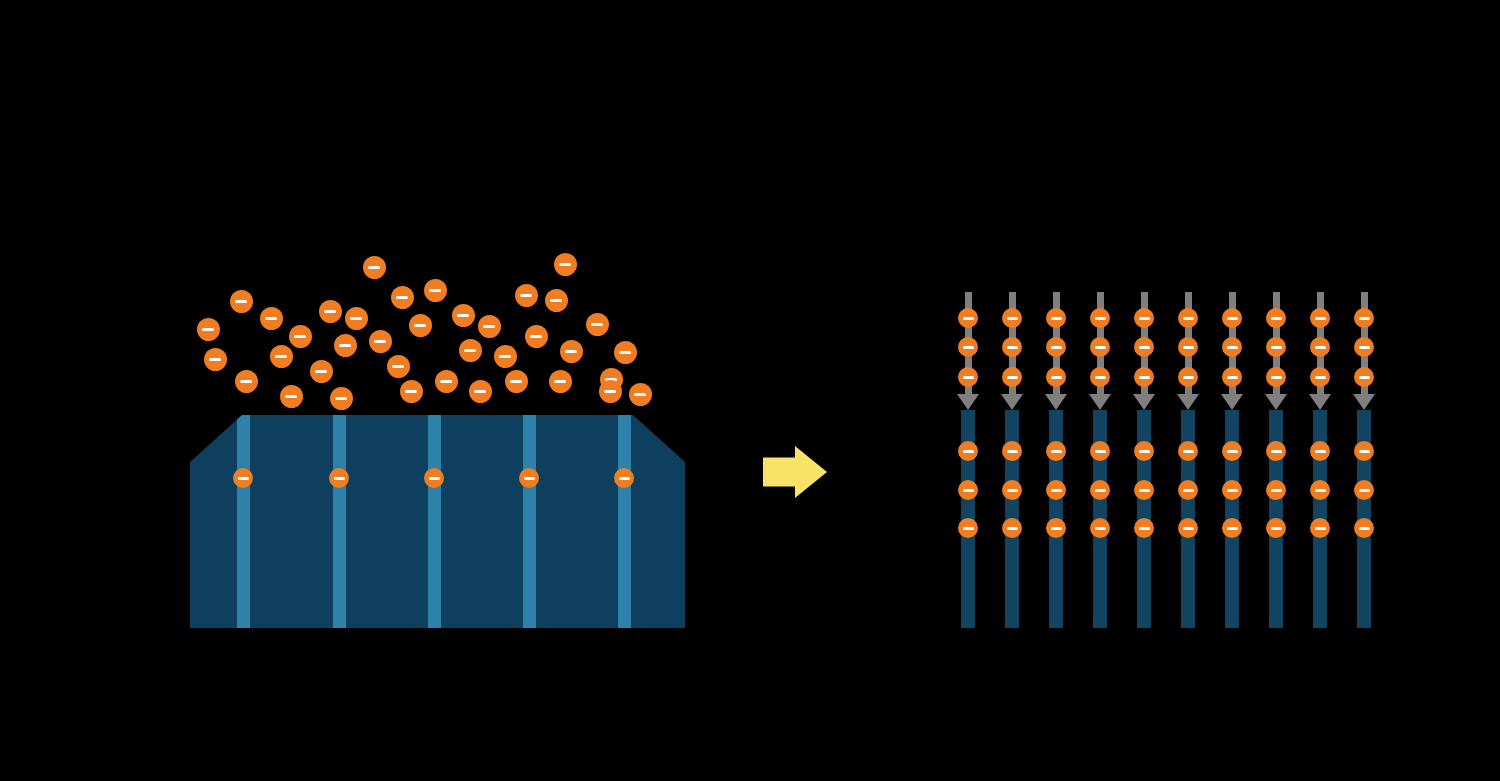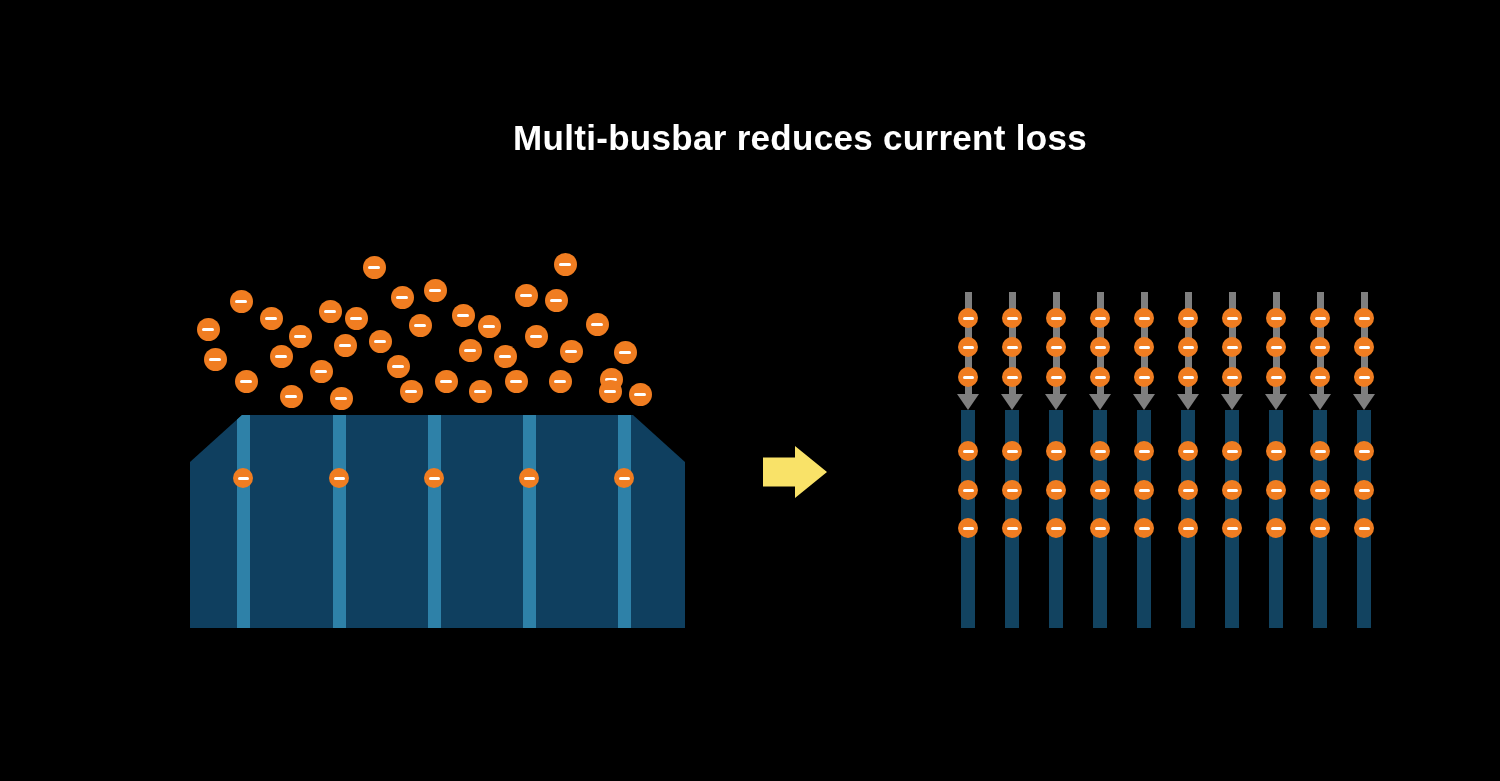--- a/index.html
+++ b/index.html
@@ -71,21 +71,20 @@
   #transform-arrow {
     position: absolute;
     background: var(--transform-arrow, #f9e268);
     clip-path: polygon(0 22%, 50% 22%, 50% 0, 100% 50%, 50% 100%, 50% 78%, 0 78%);
   }
 </style>
 </head>
 <body>
 
 <div id="stage">
-  <h1 id="title">Multi-busbar reduces current loss</h1>
   <div id="cell" style="left: 190px; top: 415px; width: 495px; height: 213px; clip-path: polygon(10.51% 0px, 89.49% 0px, 100% 22.07%, 100% 100%, 0px 100%, 0px 22.07%);">
       <div class="stripe" style="left: 46.5px; width: 13px;"></div>
       <div class="stripe" style="left: 142.5px; width: 13px;"></div>
       <div class="stripe" style="left: 237.5px; width: 13px;"></div>
       <div class="stripe" style="left: 332.5px; width: 13px;"></div>
       <div class="stripe" style="left: 427.5px; width: 13px;"></div>
     </div>
   <div id="transform-arrow" style="left: 763px; top: 446px; width: 64px; height: 52px;"></div>
 <div class="electron" style="left: 362.5px; top: 255.5px; width: 23px; height: 23px;">
       <div class="minus"></div>

